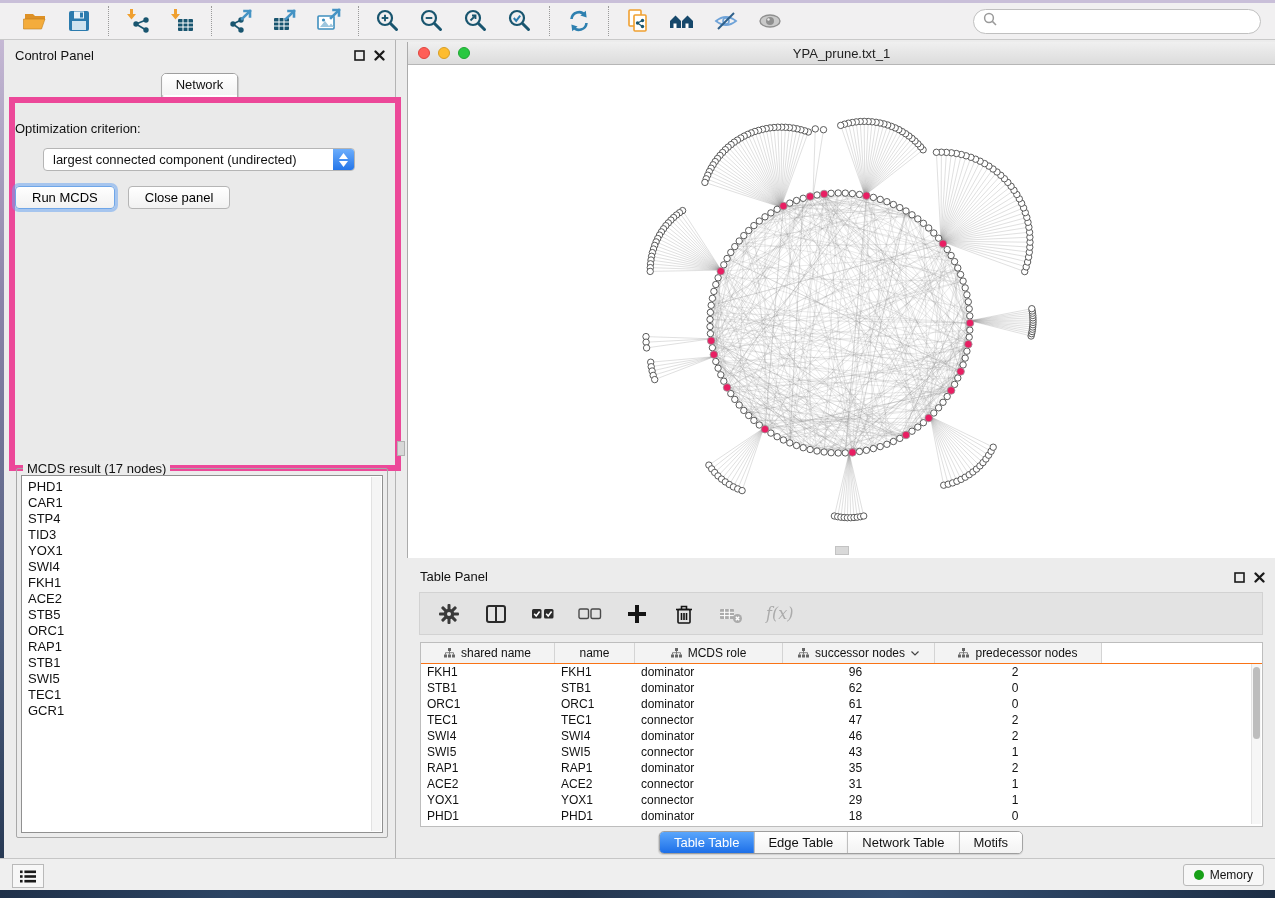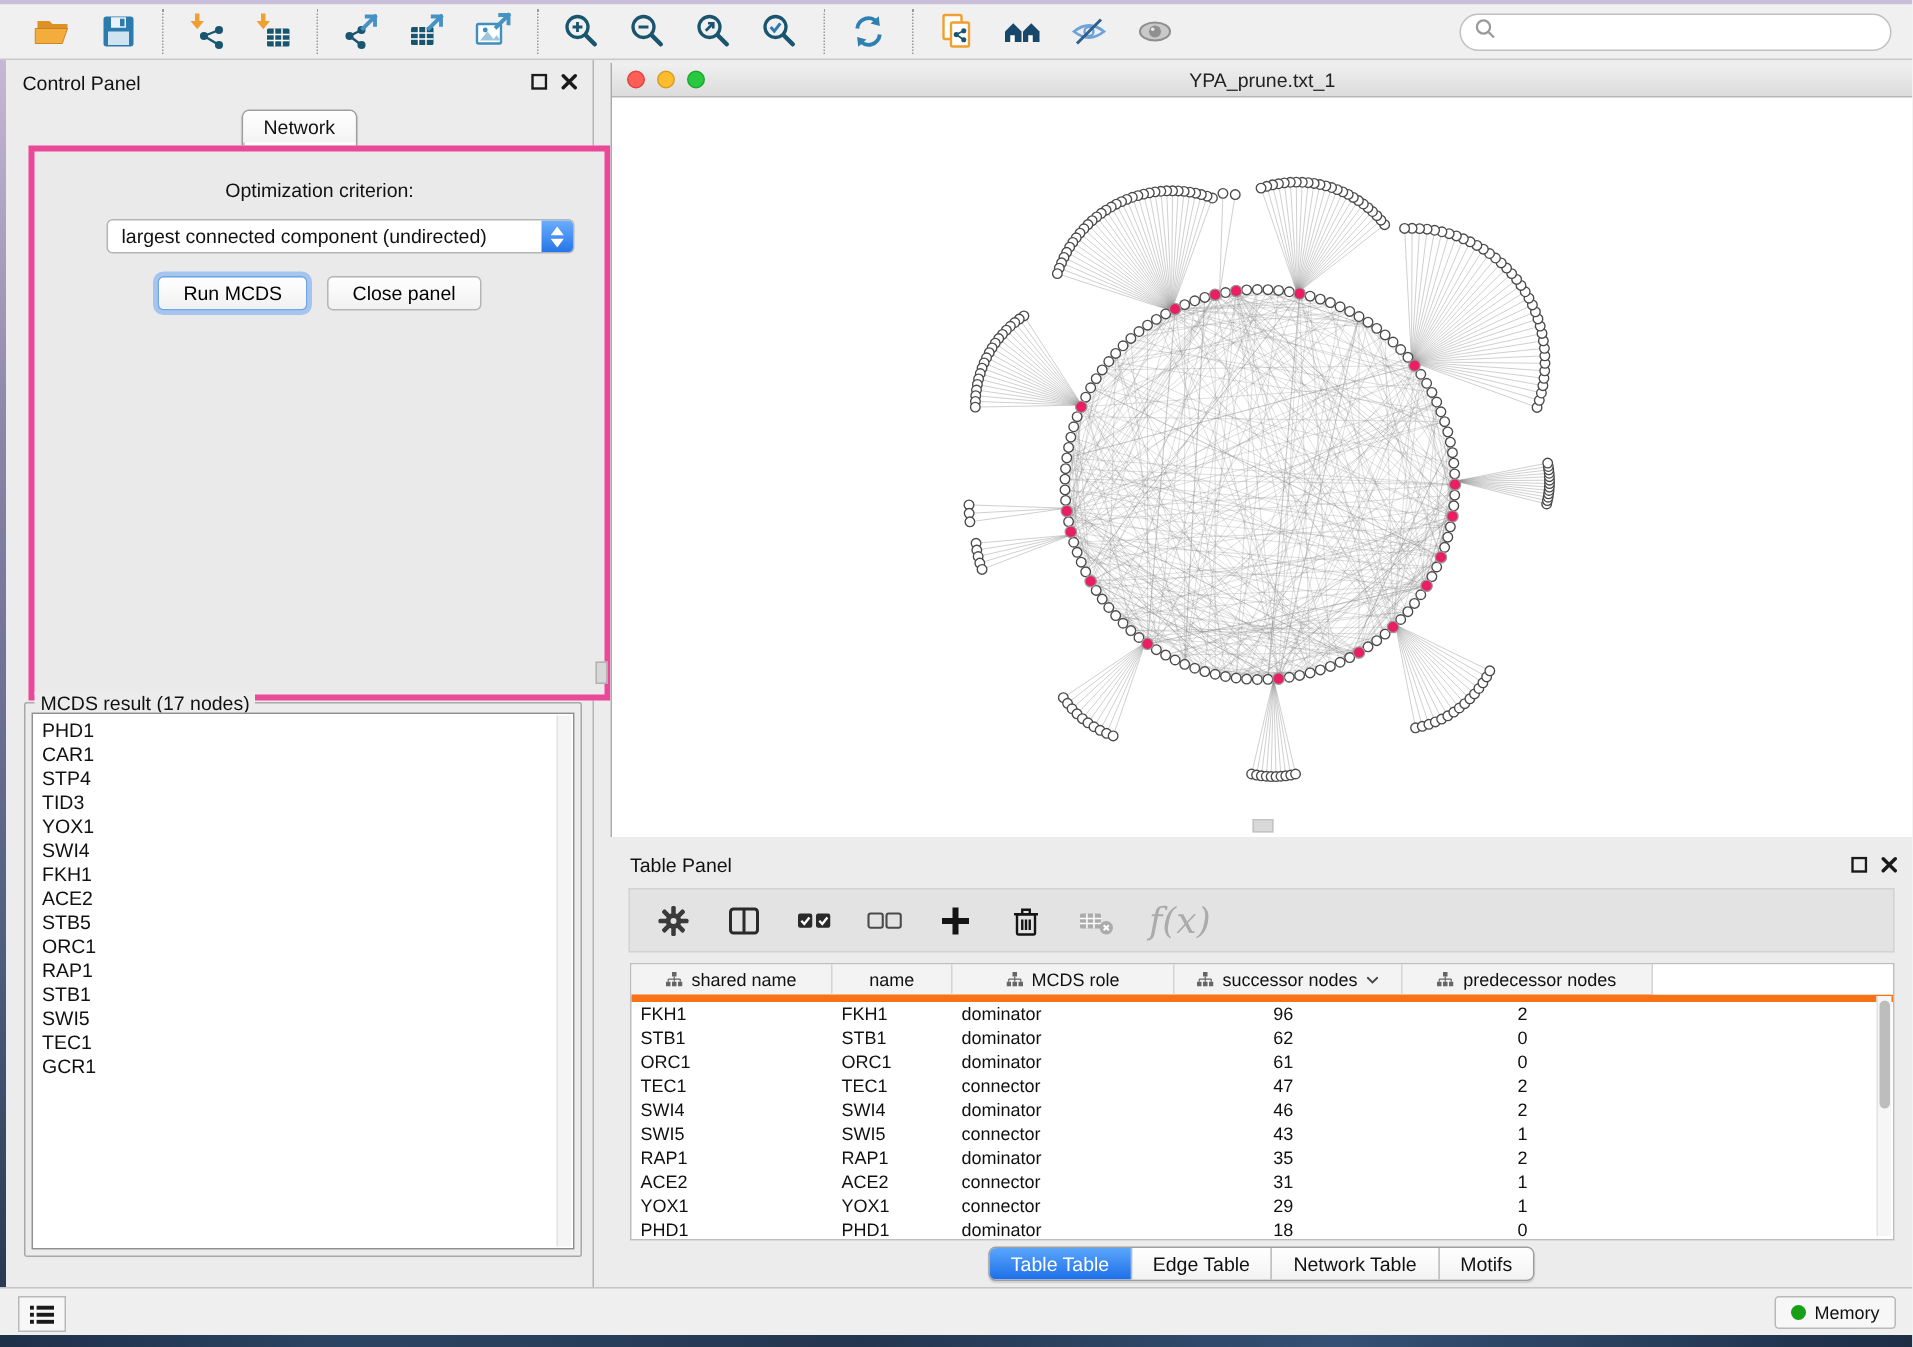--- a/index.html
+++ b/index.html
@@ -31,22 +31,22 @@
   
   .control-panel{position:absolute;left:4px;top:40px;width:392px;height:818px;background:#ECECEC;
     border-right:1px solid #B4B4B4;box-sizing:border-box;}
   .panel-title{position:absolute;left:11px;top:8px;font-size:13px;}
   .seg-tabs{display:flex;border:1px solid #9E9E9E;border-radius:5px;overflow:hidden;
     background:#FCFCFC;box-shadow:0 1px 1px rgba(0,0,0,.12);font-size:13px;}
   .seg-tab{padding:3px 14px;border-left:1px solid #B9B9B9;background:linear-gradient(#FFF,#F3F3F3);}
   .seg-tab:first-child{border-left:none;}
   .seg-tab.selected{background:linear-gradient(#5AA6FC,#1D6FE8);color:#fff;border-left-color:#1D6FE8;}
   .cp-tabs{position:absolute;top:33px;left:50%;transform:translateX(-50%);flex-direction:column;}
-  .cp-content{position:absolute;left:15px;top:57px;width:380px;height:362px;background:#EAEAEA;
-    border:4px solid #ec4899;display:flex;flex-direction:column;align-items:center;}
+  .cp-content{position:absolute;left:5px;top:57px;width:380px;height:362px;background:#EAEAEA;
+    border:6px solid #ec4899;display:flex;flex-direction:column;}
   .opt-label{margin-top:18px;font-size:13px;}
   .dropdown{margin-top:12px;width:312px;height:23px;background:#fff;border:1px solid #B5B5B5;
     border-radius:4px;display:flex;align-items:center;box-sizing:border-box;overflow:hidden;margin-left:28px;}
   .dropdown .val{flex:1;font-size:13px;padding-left:9px;white-space:nowrap;}
   .dd-stepper{width:21px;height:23px;background:linear-gradient(#6FB0FD,#2173E8);
     display:flex;flex-direction:column;align-items:center;justify-content:center;gap:2px;border-radius:0 3px 3px 0;}
   .btn-row{margin-top:15px;display:flex;gap:13px;}
   .push-btn{height:23px;padding:0 16px;font-size:13px;background:linear-gradient(#FFF,#F1F1F1);
     border:1px solid #B5B5B5;border-radius:4px;display:flex;align-items:center;font-family:"Liberation Sans",sans-serif;}
   .push-btn.focused{box-shadow:0 0 0 3px rgba(110,165,240,.55);border-color:#6FA6E8;}
@@ -72,23 +72,23 @@
   .net-title{font-size:13px;font-weight:500;color:#222;}
   .net-canvas{position:absolute;left:0;top:22px;right:0;bottom:0;}
   .net-handle{position:absolute;left:427px;bottom:3px;width:12px;height:7px;background:#D9D9D9;border:1px solid #C3C3C3;}
 
   
   .table-panel{position:absolute;left:407px;top:565px;width:868px;height:293px;background:#ECECEC;}
   .tp-title{position:absolute;left:13px;top:4px;font-size:13px;}
   .tp-toolbar{position:absolute;left:12px;right:12px;top:27px;height:43px;background:#E3E3E3;
     border:1px solid #D2D2D2;display:flex;align-items:center;gap:23px;padding-left:17px;box-sizing:border-box;}
   .tp-ico{display:flex;align-items:center;justify-content:center;width:24px;height:24px;}
-  .fx-label{font-size:24px;font-style:italic;color:#ABABAB;font-family:"DejaVu Serif",serif;}
+  .fx-label{font-size:16px;font-style:italic;color:#ABABAB;font-family:"DejaVu Serif",serif;}
   .data-table{position:absolute;left:13px;right:12px;top:77px;bottom:31px;background:#fff;border:1px solid #BDBDBD;box-sizing:border-box;}
-  .thead{height:20px;display:flex;background:#F3F3F3;border-bottom:5px solid #f97316;font-size:12px;}
+  .thead{height:20px;display:flex;background:#F3F3F3;border-bottom:1px solid #f97316;font-size:12px;}
   .th{display:flex;align-items:center;justify-content:center;gap:6px;border-right:1px solid #D4D4D4;box-sizing:border-box;}
   .th.filler{flex:1;background:#fff;border-right:none;}
   .tr{height:16px;display:flex;align-items:center;font-size:12px;}
   .td{box-sizing:border-box;white-space:nowrap;overflow:hidden;}
   .td.left{padding-left:6px;}
   .td.num{text-align:center;padding-right:7px;}
   .tp-scroll{position:absolute;right:1px;top:21px;bottom:2px;width:9px;background:#F6F6F6;border-left:1px solid #E3E3E3;}
   .tp-thumb{position:absolute;left:1px;top:3px;width:7px;height:72px;background:#BDBDBD;border-radius:4px;}
   .tp-tabs{position:absolute;bottom:4px;left:50%;transform:translateX(-50%);}
 

